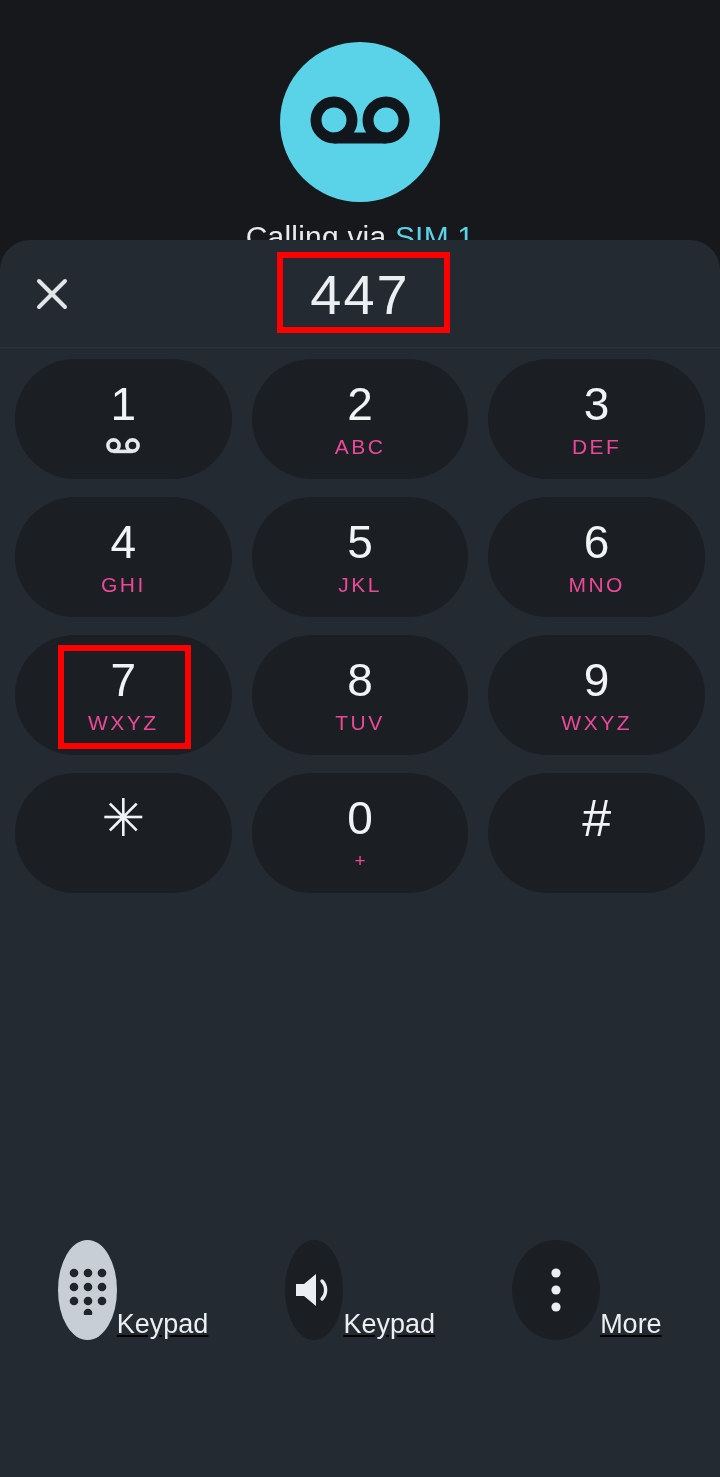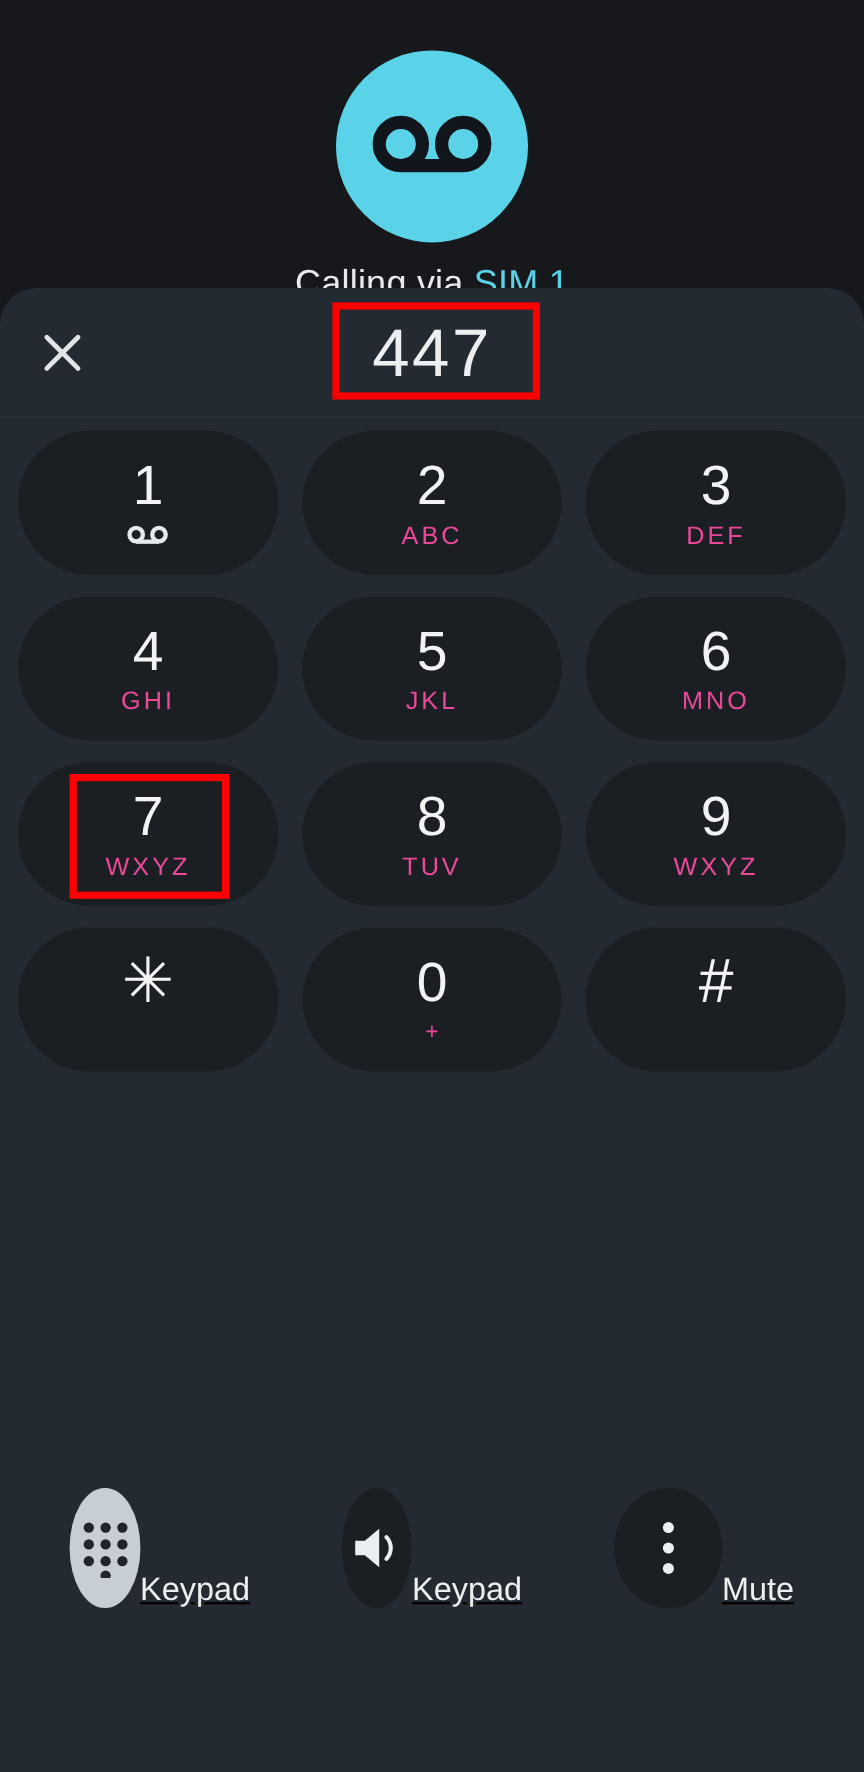--- a/index.html
+++ b/index.html
@@ -282,21 +282,21 @@
       <div class="action">
         <div class="action-circle">
           <svg width="14" height="48" viewBox="0 0 14 48" aria-hidden="true">
             <g fill="#eceff1">
               <circle cx="7" cy="7" r="4.6"></circle>
               <circle cx="7" cy="24" r="4.6"></circle>
               <circle cx="7" cy="41" r="4.6"></circle>
             </g>
           </svg>
         </div>
-        <div class="action-label">Mute</div>
+        <div class="action-label">More</div>
       </div>
 
     </div>
 
   </div>
 
   <div class="annot" id="annot-number"></div>
   <div class="annot" id="annot-key7"></div>
 
 </div>

